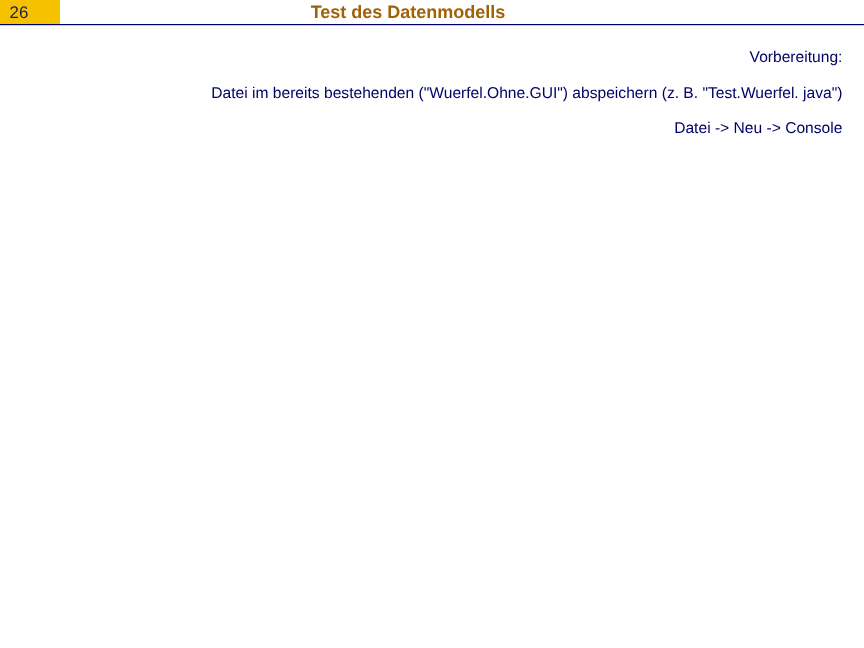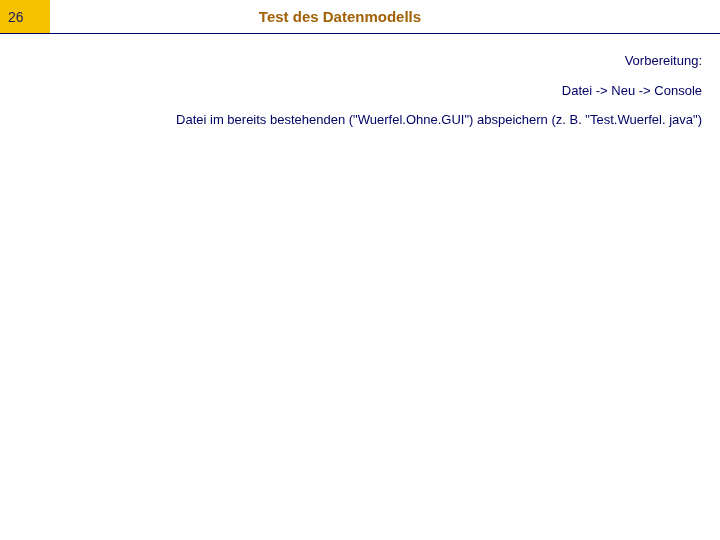--- a/index.html
+++ b/index.html
@@ -8,21 +8,21 @@
     height: 540px;
     background: #ffffff;
     font-family: Verdana, Geneva, sans-serif;
     color: #000;
     overflow: hidden;
   }
   .header-row {
     display: flex;
     align-items: stretch;
     border-bottom: 1.5px solid #000066;
-    height: 34px;
+    height: 21px;
     text-align: center;
   }
   .page-number-box {
     width: 50px;
     background: #f6c200;
     display: flex;
     align-items: center;
     justify-content: flex-start;
     padding-left: 8px;
     font-size: 14px;
@@ -60,15 +60,15 @@
   <div class="page-number-box">
     <span>26</span>
   </div>
   <div class="title-area">
     <span class="title-text">Test des Datenmodells</span>
   </div>
 </div>
 
 <div class="content">
   <p>Vorbereitung:</p>
+  <p>Datei im bereits bestehenden ("Wuerfel.Ohne.GUI") abspeichern (z. B. "Test.Wuerfel. java")</p>
   <p>Datei -&gt; Neu -&gt; Console</p>
-  <p>Datei im bereits bestehenden ("Wuerfel.Ohne.GUI") abspeichern (z. B. "Test.Wuerfel. java")</p>
 </div>
 
 </body></html>

